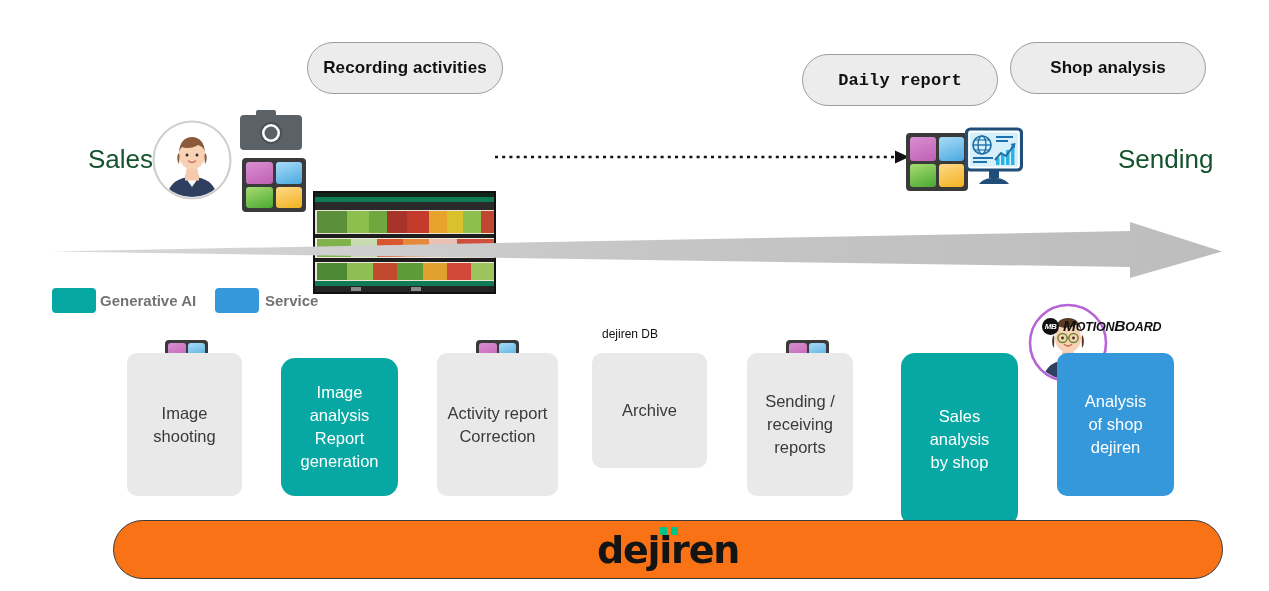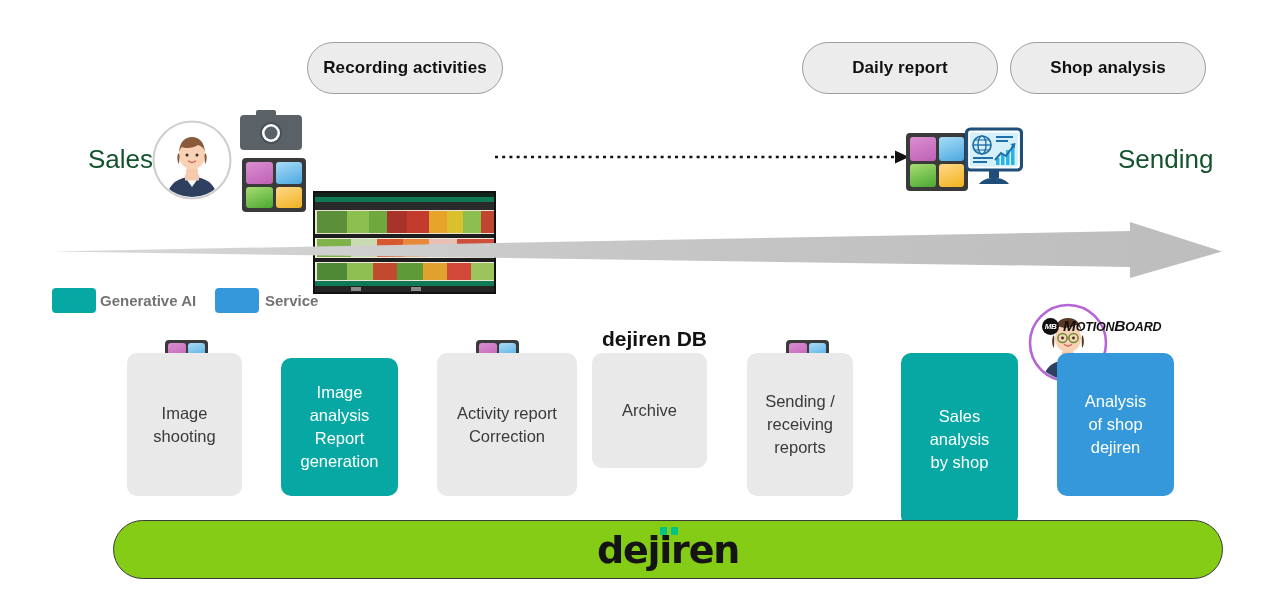--- a/index.html
+++ b/index.html
@@ -34,49 +34,49 @@
   .photo{border:2px solid #111;overflow:hidden;position:relative;background:#0d1a12;}
 
   
   .legend-sw{border-radius:4px;}
   .legend-txt{font-weight:bold;font-size:15px;color:#737373;}
 
   
   .pbox{border-radius:10px;display:flex;align-items:center;justify-content:center;
         text-align:center;font-size:16.5px;line-height:1.38;padding:0 6px;box-sizing:border-box;}
   .pbox.gray{background:#e9e9e9;color:#3a3a3a;}
-  .pbox.teal{background:#07a8a3;color:#fff;}
+  .pbox.teal{background:#07a8a3;color:#fff;border-radius:14px;}
   .pbox.blue{background:#3498db;color:#fff;}
 
-  .caption{font-size:21px;font-weight:bold;color:#111;white-space:nowrap;}
+  .caption{font-size:12px;font-weight:normal;color:#111;white-space:nowrap;}
 
   
   .mb-logo{display:flex;align-items:center;gap:4px;}
   .mb-badge{width:17px;height:17px;border-radius:50%;background:#111;color:#fff;
             display:flex;align-items:center;justify-content:center;
             font-size:8px;font-weight:bold;font-style:italic;letter-spacing:-.4px;}
   .mb-text{font-size:15.5px;font-weight:bold;font-style:italic;color:#111;
            letter-spacing:-.2px;white-space:nowrap;}
   .mb-text .sm{font-size:12.5px;}
 
   
-  .footer-bar{border:1.6px solid #3a3a3a;border-radius:34px;background:#84cc16;
+  .footer-bar{border:1.6px solid #3a3a3a;border-radius:34px;background:#f97316;
               display:flex;align-items:center;justify-content:center;}
   .dejiren-wrap{position:relative;display:inline-block;}
   .dejiren-txt{font-size:38px;font-weight:bold;color:#141414;letter-spacing:-1.2px;
                font-family:"DejaVu Sans",sans-serif;}
   .dot{position:absolute;width:7px;height:8px;background:#00c389;border-radius:1px;}
 </style>
 </head>
 <body>
 
 <div class="abs pill" style="left:307px;top:42px;width:194px;height:50px;">
   <span>Recording activities</span>
 </div>
-<div class="abs pill" style="left:802px;top:42px;width:194px;height:50px;">
+<div class="abs pill" style="left:802px;top:54px;width:194px;height:50px;font-family:Liberation Mono, monospace;">
   <span>Daily report</span>
 </div>
 <div class="abs pill" style="left:1010px;top:42px;width:194px;height:50px;">
   <span>Shop analysis</span>
 </div>
 
 <div class="abs role-label" style="left:88px;top:144px;">Sales</div>
 
 <div class="abs avatar" style="left:152px;top:120px;width:80px;height:80px;">
   <svg width="80" height="80" viewBox="0 0 80 80">
@@ -270,21 +270,21 @@
     <span>generation</span>
   </span>
 </div>
 
 <div class="abs apps-icon" style="left:476px;top:340px;width:37px;height:33px;padding:3px;gap:2px;">
   <i class="tl"></i>
   <i class="tr"></i>
   <i class="bl"></i>
   <i class="br"></i>
 </div>
-<div class="abs pbox gray" style="left:437px;top:353px;width:140px;height:143px;">
+<div class="abs pbox gray" style="left:437px;top:353px;width:121px;height:143px;">
   <span>
     <span>Activity report</span><br>
     <span>Correction</span>
   </span>
 </div>
 
 <div class="abs pbox gray" style="left:592px;top:353px;width:115px;height:115px;">
   <span>Archive</span>
 </div>
 

